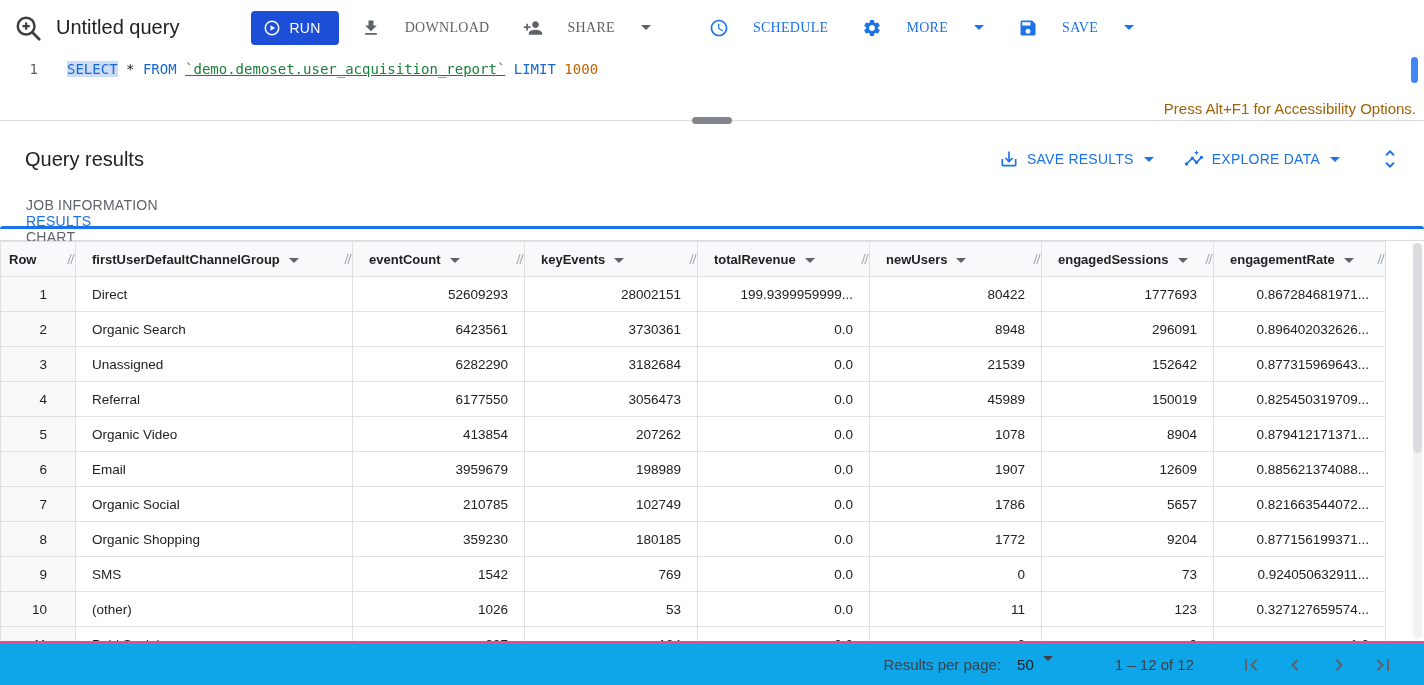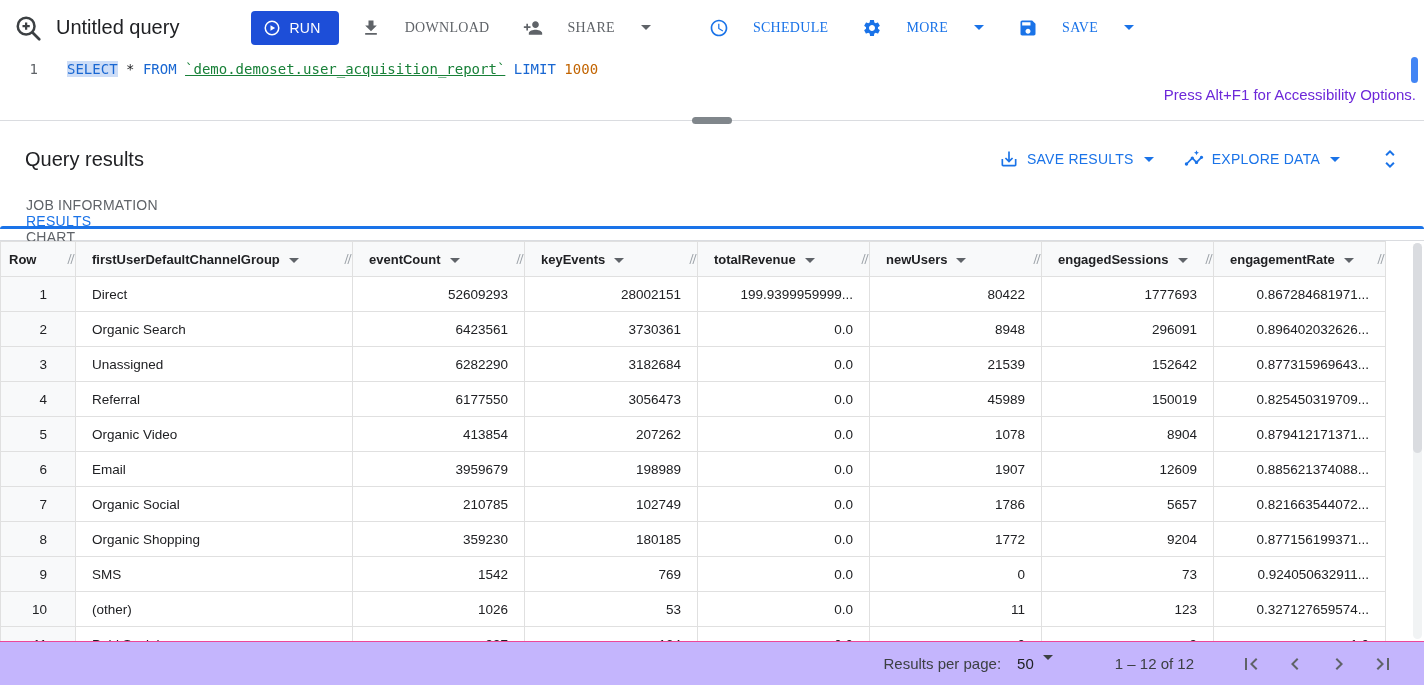--- a/index.html
+++ b/index.html
@@ -25,21 +25,21 @@
   .editor { position:relative; height:66px; border-bottom:1px solid #dadce0; background:#fff; }
   .editor-line { display:flex; font-family:"DejaVu Sans Mono", monospace; font-size:14px; line-height:22px; padding-top:3px; }
   .gutter { width:60px; flex:none; text-align:right; padding-right:22px; color:#5f6368; }
   .code { white-space:pre; padding-left:7px; }
   .tok-keyword { color:#1967d2; }
   .tok-keyword-selected { color:#1967d2; background:#cdddf7; }
   .tok-plain { color:#202124; }
   .tok-table-ref { color:#188038; text-decoration:underline; }
   .tok-number { color:#c26401; }
   .editor-scroll { position:absolute; right:6px; top:2px; width:7px; height:26px; background:#4285f4; border-radius:4px; }
-  .a11y { position:absolute; right:8px; bottom:17px; font-size:15px; color:#6d28d9; }
+  .a11y { position:absolute; right:8px; bottom:3px; font-size:15px; color:#a16207; }
   .drag-handle { position:absolute; left:50%; transform:translateX(-50%); bottom:-4px; width:40px; height:7px;
     background:#80868b; border-radius:4px; z-index:5; cursor:row-resize; }
 
   
   .results-header { height:76px; display:flex; align-items:center; padding:0 22px 0 25px; }
   .results-title { font-size:20px; color:#202124; }
   .rh-actions { margin-left:auto; display:flex; align-items:center; gap:30px; }
   .link-btn { display:flex; align-items:center; gap:8px; color:#1a73e8; font-size:14px; font-weight:500;
     letter-spacing:.25px; background:none; border:none; cursor:pointer; font-family:inherit; white-space:nowrap; }
   .icon-btn { background:none; border:none; cursor:pointer; display:flex; align-items:center; margin-left:8px; }
@@ -62,21 +62,21 @@
   td.align-right { text-align:right; }
   td.row-num { background:#f8f9fa; text-align:right; padding-right:28px; }
   .sort-caret { display:inline-block; width:0; height:0; border-left:5px solid transparent;
     border-right:5px solid transparent; border-top:5px solid #5f6368; margin-left:9px; vertical-align:middle; }
   .rh { position:absolute; right:2px; top:50%; transform:translateY(-50%); display:flex; gap:2px; cursor:col-resize; }
   .rh i { display:block; width:1px; height:10px; background:#9aa0a6; transform:skewX(-18deg); }
   .v-scroll { position:absolute; top:2px; right:2px; width:9px; height:396px; background:#f1f3f4; border-radius:5px; }
   .v-thumb { position:absolute; top:0; right:0; width:9px; height:210px; background:#dadce0; border-radius:5px; }
 
   
-  .footer { height:44px; border-top:1px solid #ec4899; background:#c4b5fd; display:flex; align-items:center;
+  .footer { height:44px; border-top:3px solid #ec4899; background:#0ea5e9; display:flex; align-items:center;
     justify-content:flex-end; padding-right:26px; font-size:15px; color:#3c4043; }
   .page-size { margin-left:16px; display:flex; align-items:flex-start; gap:7px; background:none; border:none;
     font-size:15px; color:#202124; cursor:pointer; font-family:inherit; }
   .range { margin-left:62px; color:#3c4043; }
   .pager { margin-left:42px; display:flex; gap:14px; }
   .pager button { background:none; border:none; cursor:pointer; width:30px; height:30px;
     display:flex; align-items:center; justify-content:center; }
 </style>
 </head>
 <body>

